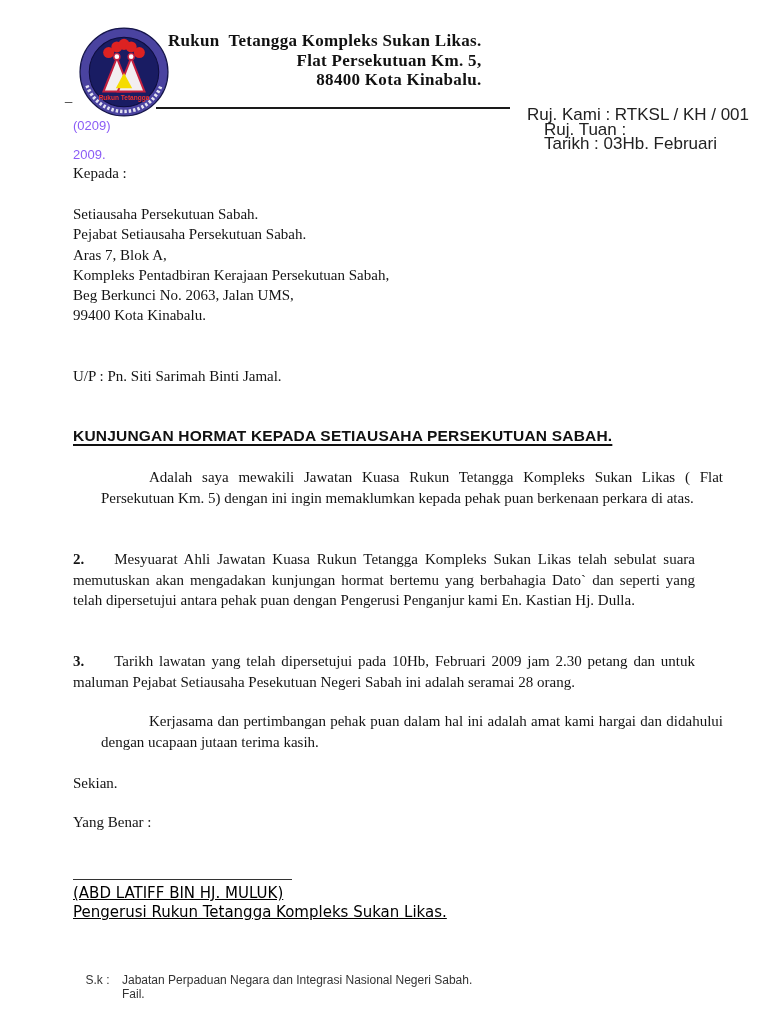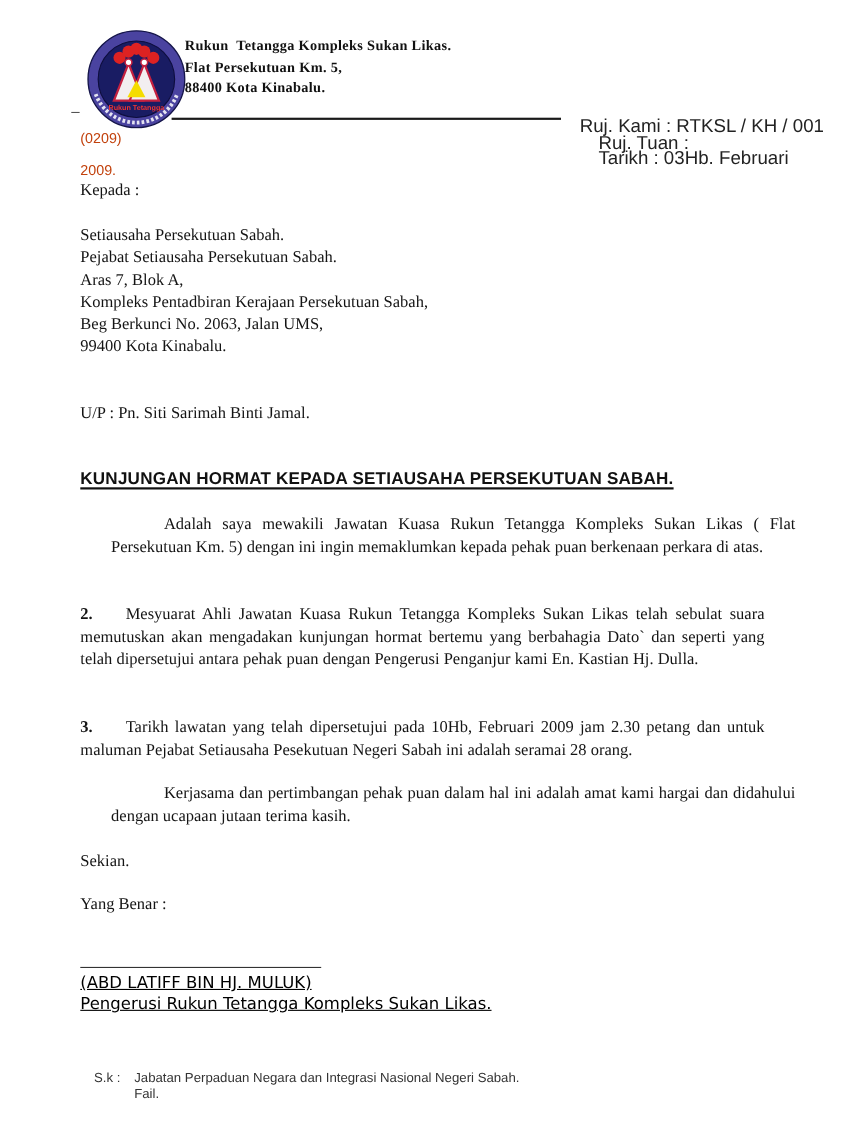--- a/index.html
+++ b/index.html
@@ -1,37 +1,37 @@
 <!DOCTYPE html>
 <html><head>
 <meta charset="utf-8">
 <style>
   html,body{margin:0;padding:0;background:#ffffff;}
   .page{position:relative;width:768px;height:1024px;background:#ffffff;overflow:hidden;
         font-family:"Liberation Serif",serif;color:#141414;}
   
   .logo{position:absolute;left:79px;top:27px;width:90px;height:90px;}
   .org{position:absolute;left:168px;top:31px;font-family:"Liberation Serif",serif;
-       font-weight:bold;font-size:13px;line-height:19.5px;color:#111;letter-spacing:.3px;}
+       font-weight:bold;font-size:17px;line-height:19.5px;color:#111;letter-spacing:.3px;text-align:right;}
   .org div{white-space:pre;}
   .header-rule{position:absolute;left:156px;top:107px;width:354px;height:0;
        border-top:2px solid #1a1a1a;}
   .left-dash{position:absolute;left:65px;top:88px;font-family:"Liberation Sans",sans-serif;
        font-size:13px;color:#333;}
   .contact-box{position:absolute;left:515px;top:30px;width:185px;height:78px;
        background:#d9d9d9;text-align:center;font-family:"Liberation Sans",sans-serif;
        padding-top:9px;box-sizing:border-box;}
   .contact-box .ph{font-size:9.5px;font-weight:bold;line-height:13.5px;color:#1c1c1c;letter-spacing:.2px;}
   .contact-box .em{font-size:11.5px;line-height:13px;color:#1c1c1c;}
   .refs{position:absolute;left:527px;top:108px;font-family:"Liberation Sans",sans-serif;
        font-size:17px;line-height:14.5px;color:#222;}
   .refs .ind{padding-left:17px;}
   
   .col{position:absolute;left:73px;width:622px;}
-  .sans-sm{font-family:"Liberation Sans",sans-serif;font-size:13px;color:#c2410c;}
+  .sans-sm{font-family:"Liberation Sans",sans-serif;font-size:13px;color:#8b5cf6;}
   .serif-line{font-size:15px;}
   .addr{font-size:15px;line-height:20.3px;}
   .subject{font-family:"Liberation Sans",sans-serif;font-weight:bold;font-size:15.5px;
        letter-spacing:.2px;color:#111;text-decoration:underline;text-underline-offset:3px;
        text-decoration-thickness:1.5px;}
   .para{font-size:15px;line-height:20.5px;text-align:justify;margin:0;}
   .indent{text-indent:48px;margin-left:28px;}
   .pnum{font-weight:bold;}
   .ptab{display:inline-block;width:30px;}
   .sig-rule{border-top:1.5px solid #333;width:219px;}

